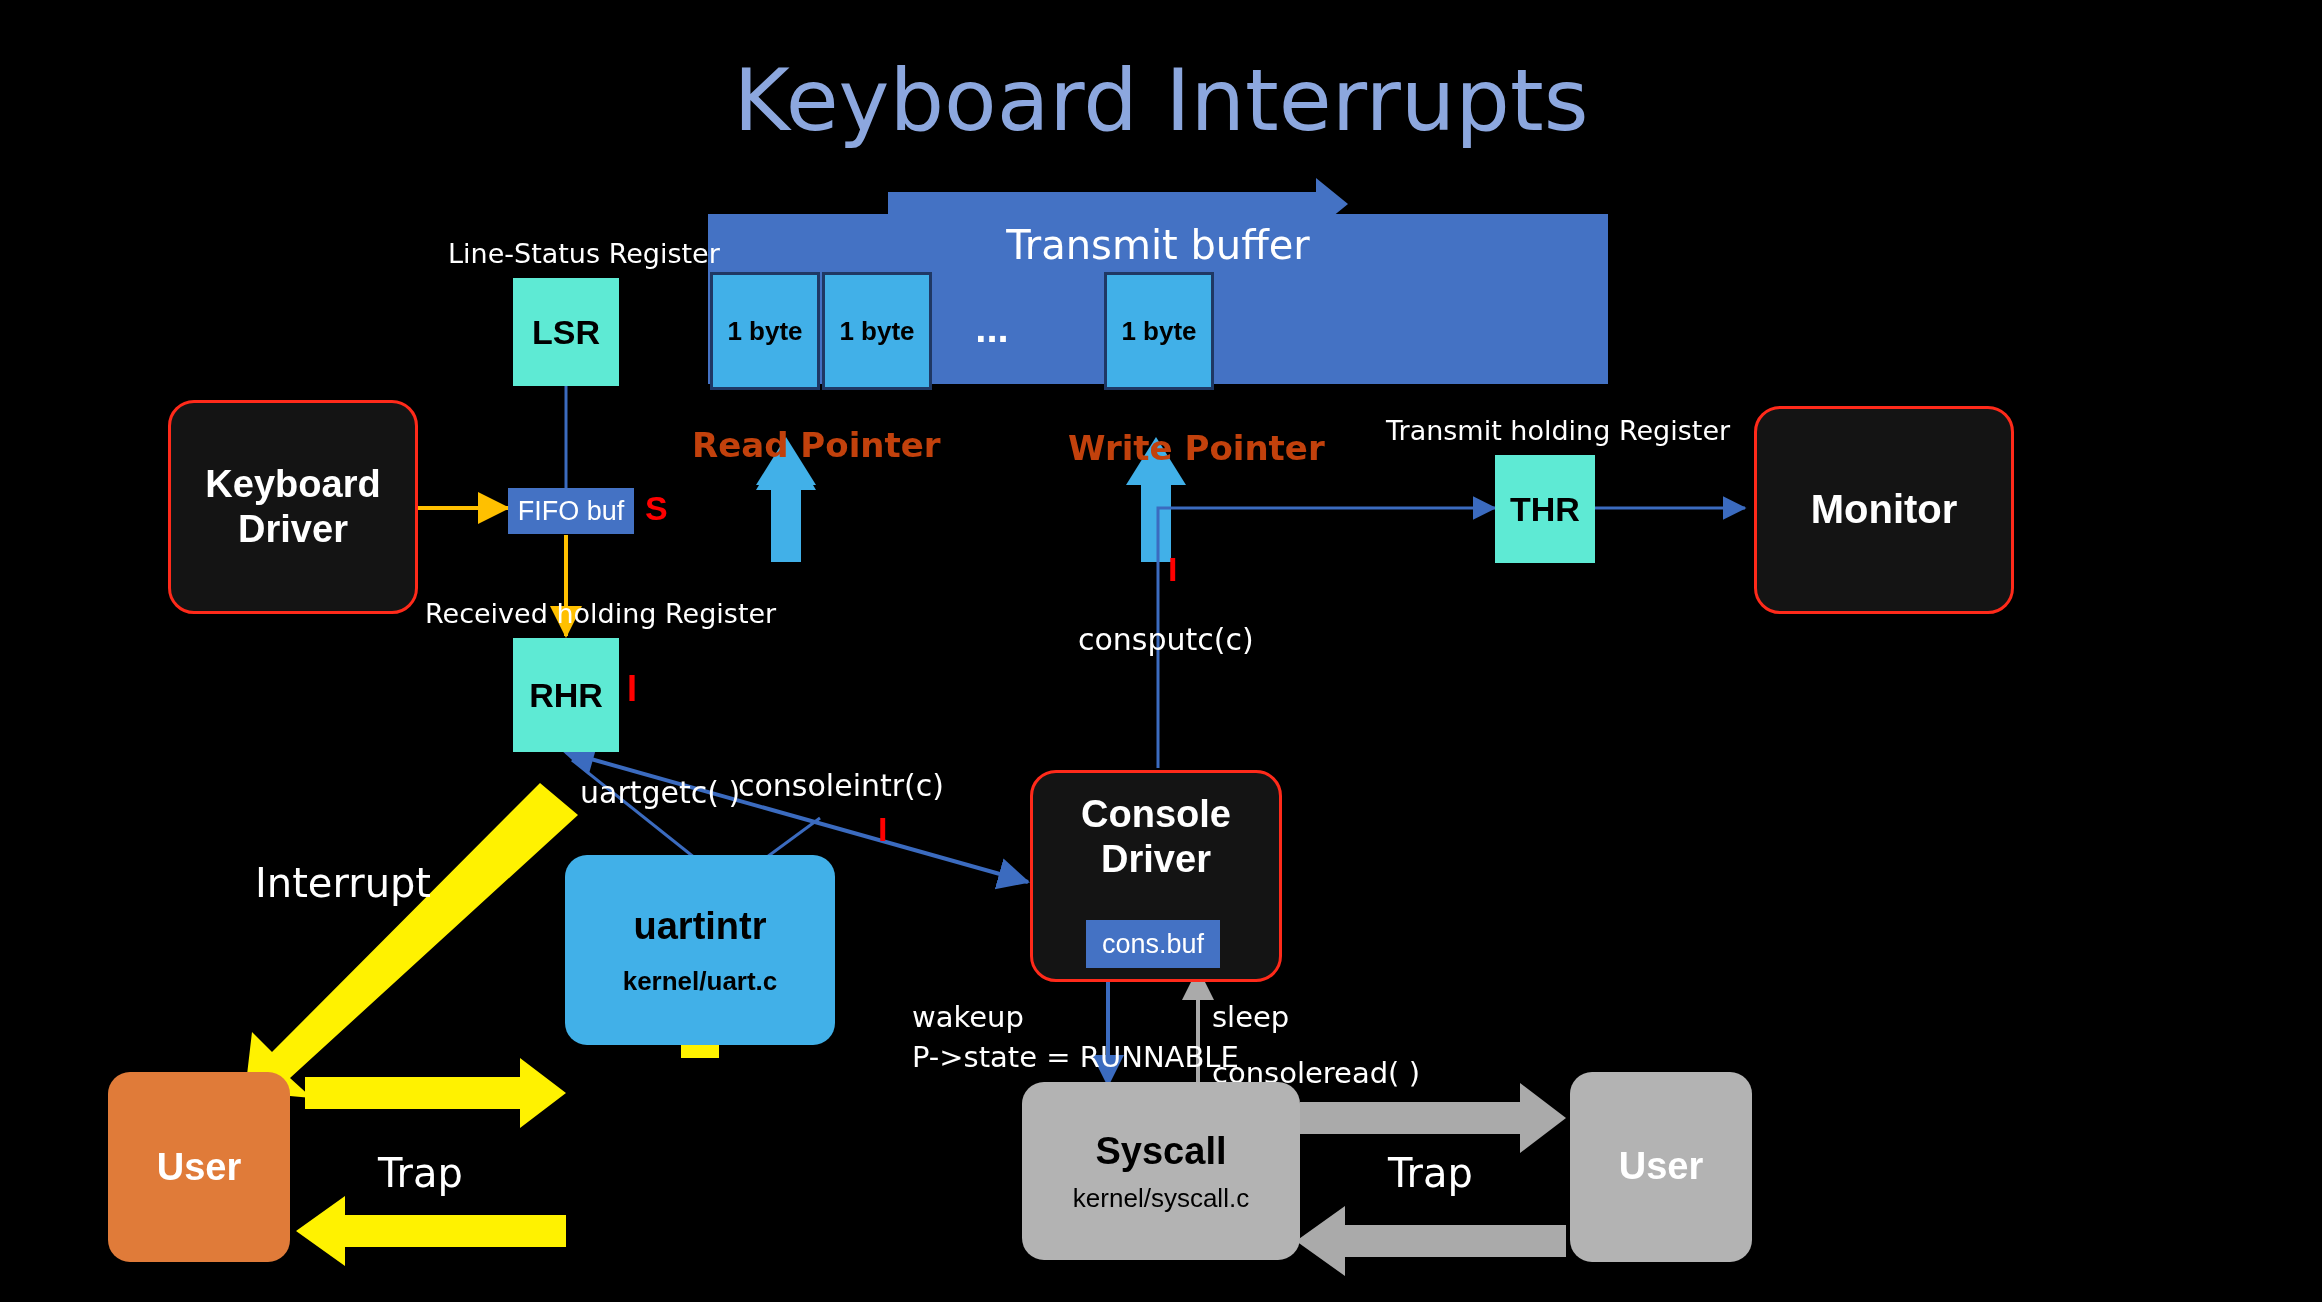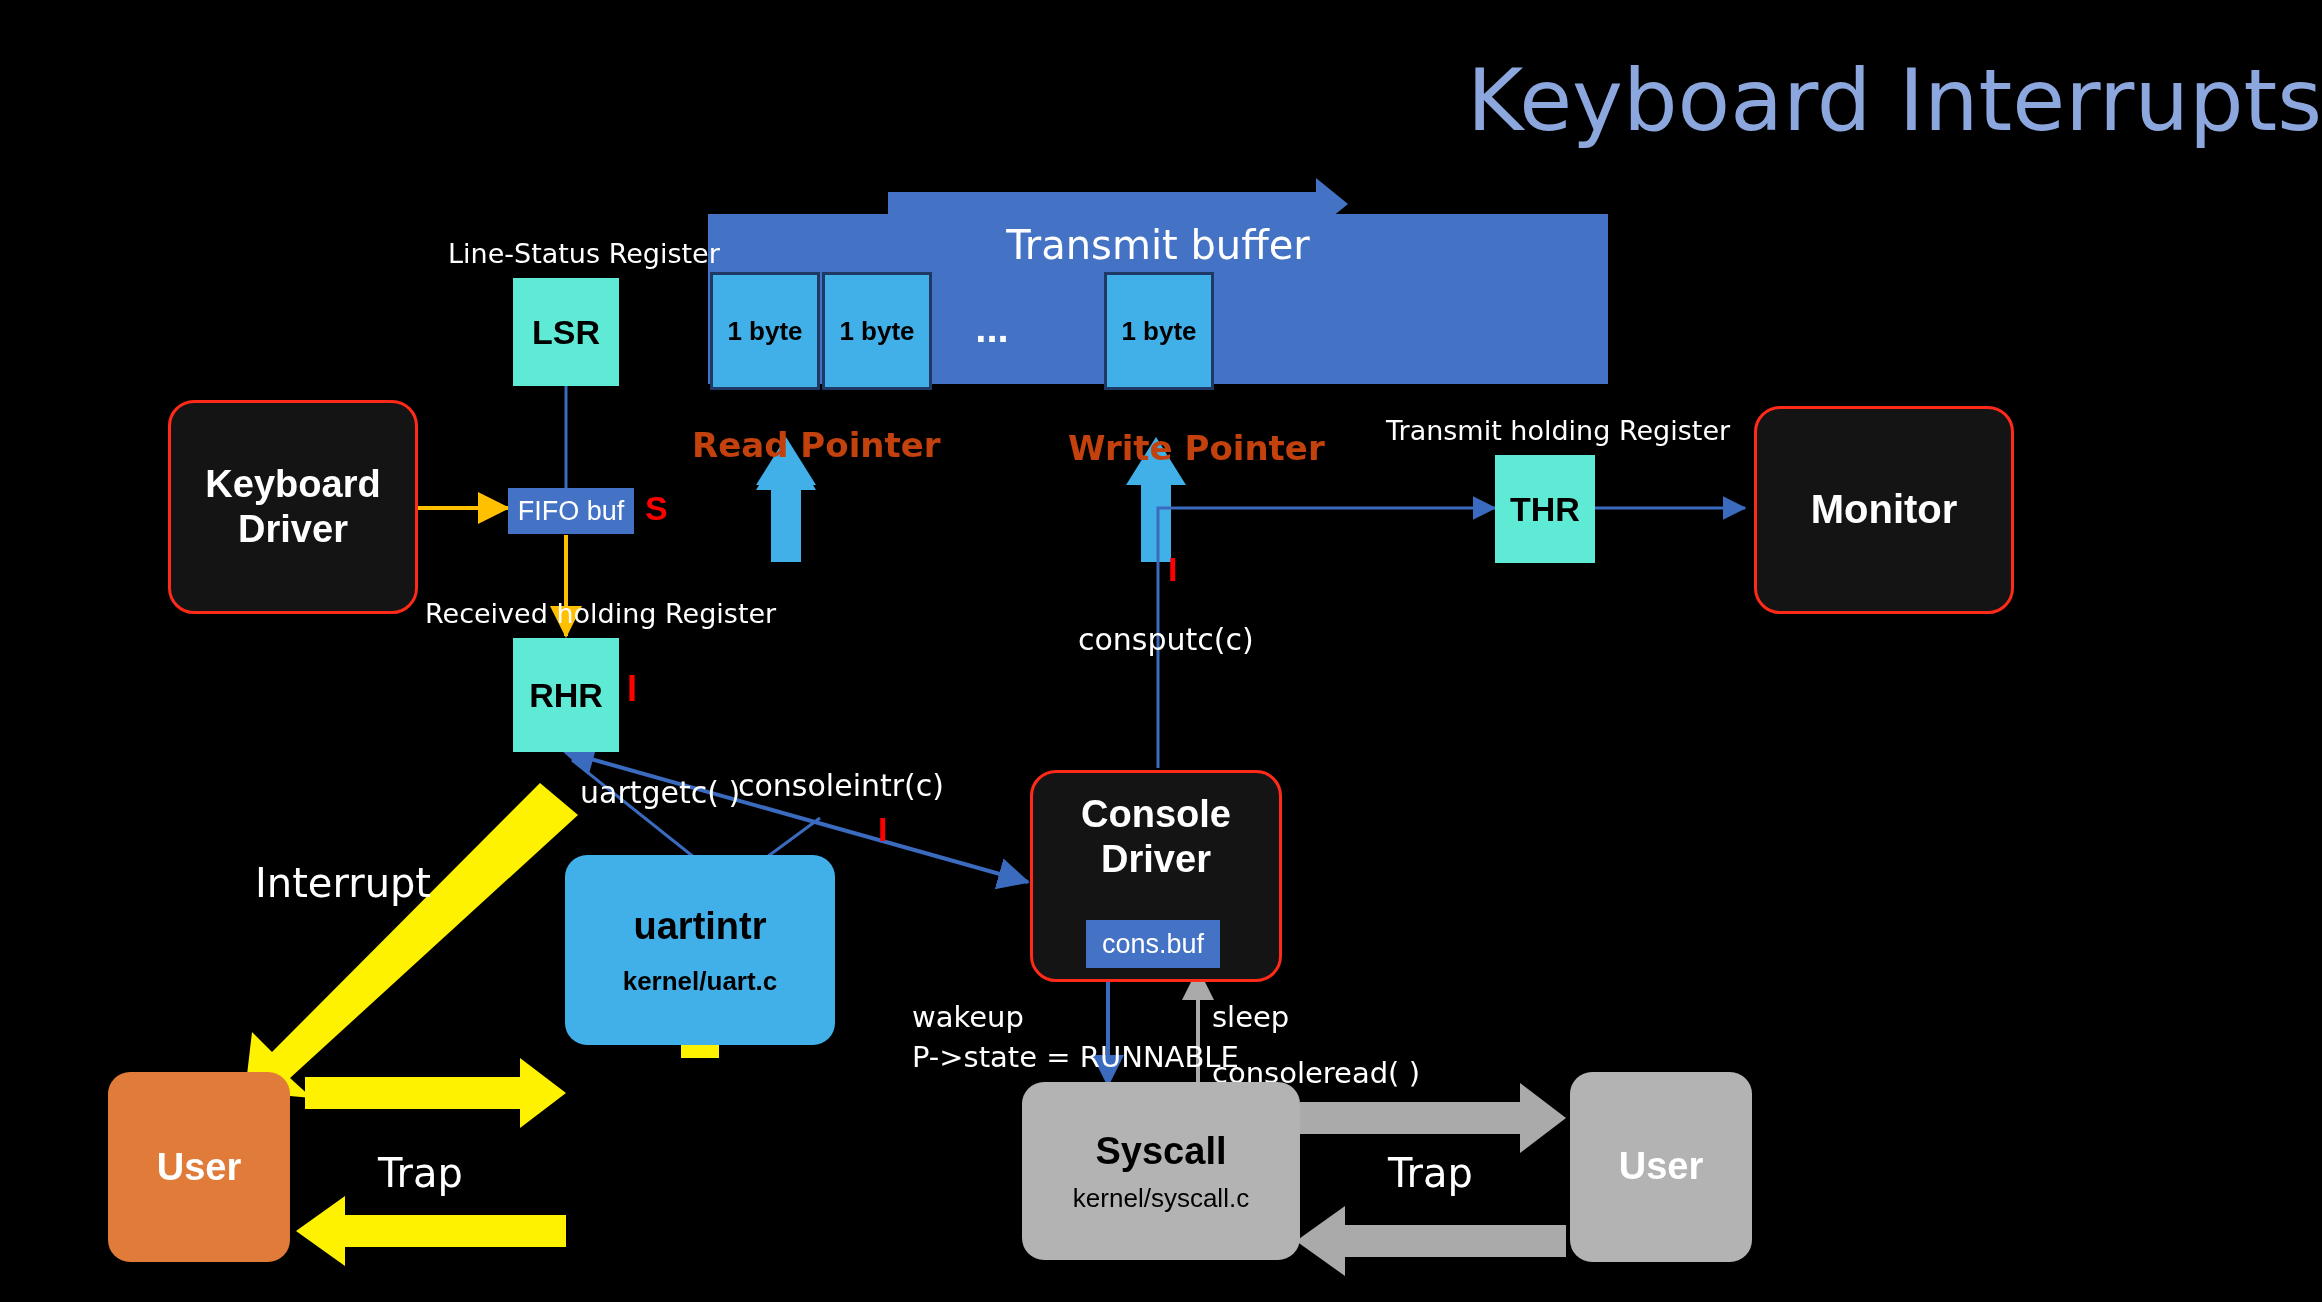--- a/index.html
+++ b/index.html
@@ -4,21 +4,21 @@
 <style>
   html,body{margin:0;padding:0;background:#000;}
   body{width:2322px;height:1302px;overflow:hidden;font-family:"Liberation Sans",sans-serif;}
   #stage{position:relative;width:2322px;height:1302px;background:#000;}
   .abs{position:absolute;}
   .ctr{display:flex;align-items:center;justify-content:center;text-align:center;}
   .col{flex-direction:column;}
 
   
   #title{left:0;top:50px;width:2322px;font-size:86px;color:#8CA7DE;
-         font-family:"DejaVu Sans",sans-serif;font-weight:400;text-align:right;letter-spacing:0px;}
+         font-family:"DejaVu Sans",sans-serif;font-weight:400;text-align:center;letter-spacing:0px;}
 
   
   .darkbox{background:#141414;border:3px solid #FF2A1A;border-radius:26px;color:#fff;
            font-weight:bold;line-height:1.18;}
 
   
   .yellowbox{background:#5eead4;color:#000;font-weight:bold;}
 
   
   .bluebox{background:#4472C4;color:#fff;}

